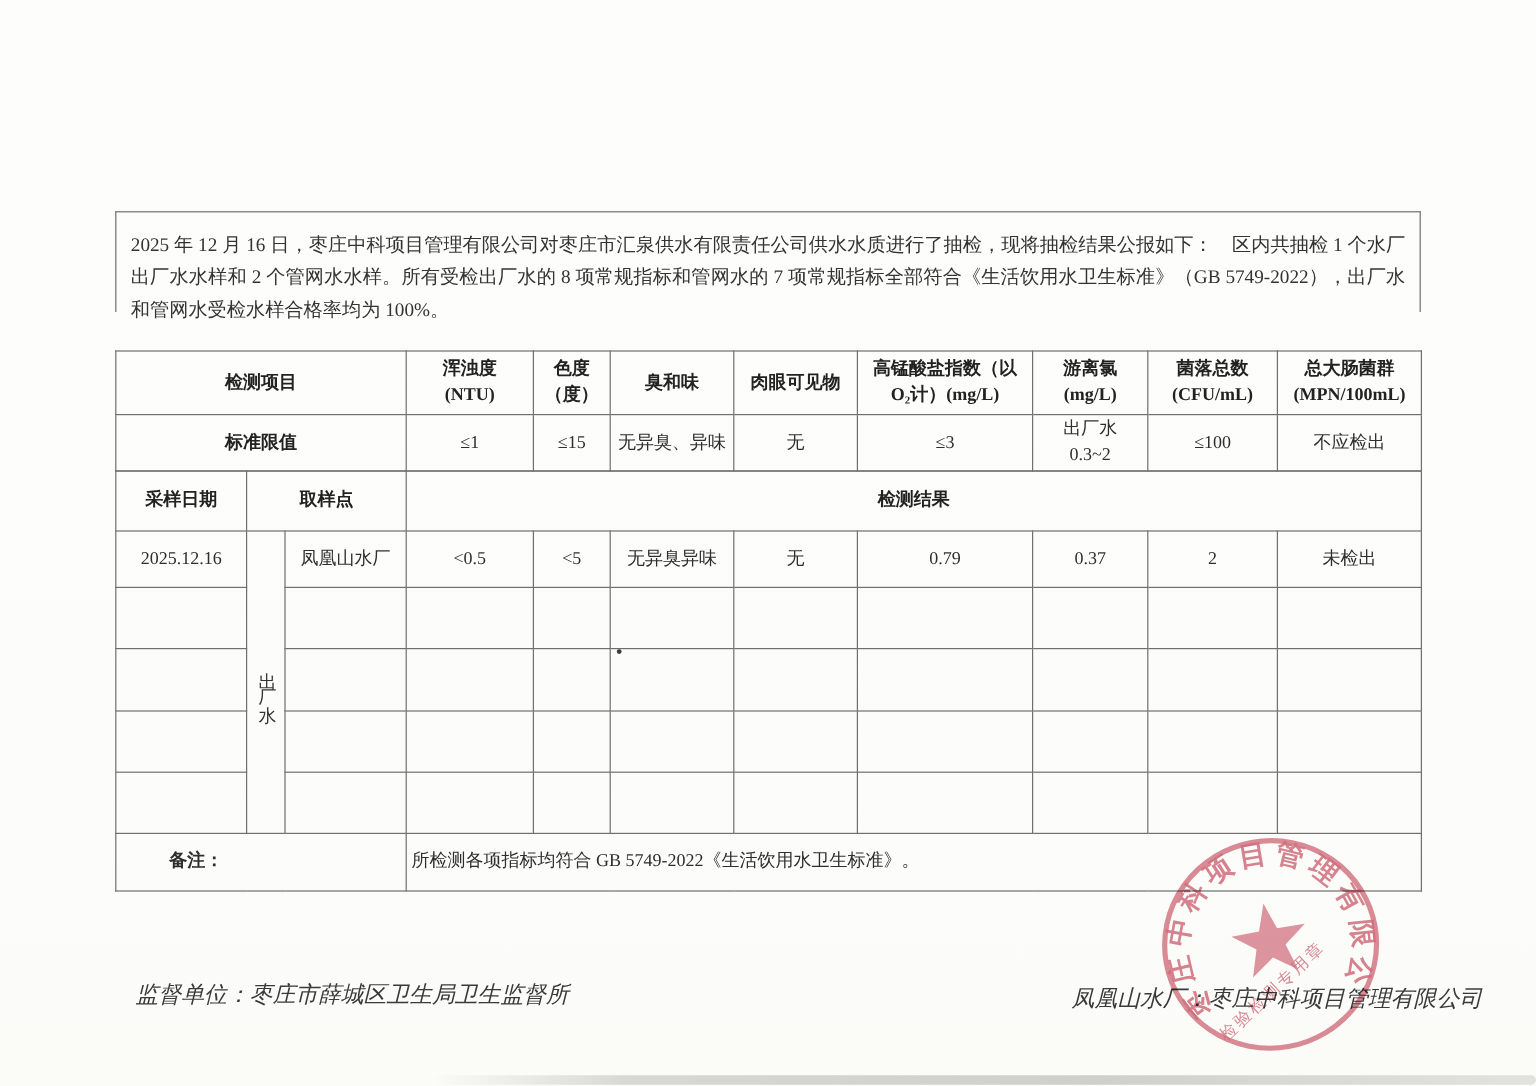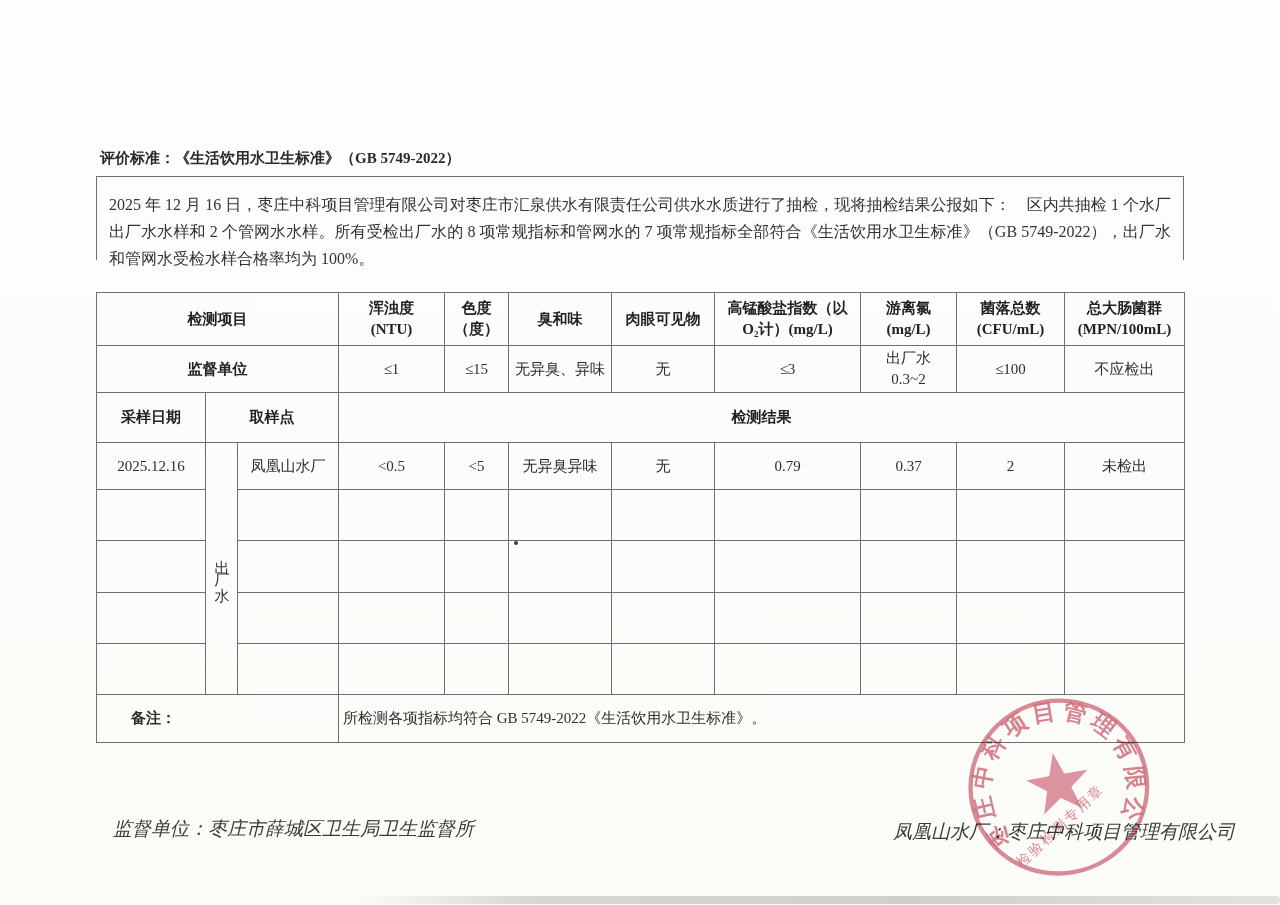--- a/index.html
+++ b/index.html
@@ -48,21 +48,21 @@
     white-space: pre-line;
     line-height: 21px;
     overflow: hidden;
   }
   .tbl td.hd { font-weight: bold; color: #222; }
   .tbl td.vert {
     font-weight: normal;
     writing-mode: vertical-lr; text-orientation: upright;
     letter-spacing: 14px; padding-top: 0; color: #333;
   }
-  .tbl td.note-label { text-align: left; padding-left: 34px; font-weight: bold; margin-top: 37px; }
+  .tbl td.note-label { text-align: left; padding-left: 44px; font-weight: bold; margin-top: 37px; }
   .tbl td.note-text { text-align: left; padding-left: 4px; font-weight: normal; }
   .footer-line { position: absolute; font-size: 19px; color: #3a3a3a; font-style: italic; }
   .footer-supervisor { top: 816px; left: 113px; }
   .footer-monitor { top: 819px; left: 893px; }
   .stamp {
     position: absolute; top: 692px; left: 960px;
     width: 198px; height: 192px;
     transform: rotate(-10deg);
     mix-blend-mode: multiply;
     opacity: 0.82;
@@ -78,21 +78,20 @@
     background: linear-gradient(90deg, rgba(190,190,186,0) 0%, rgba(185,185,180,0.55) 18%, rgba(178,178,173,0.6) 60%, rgba(195,195,190,0.45) 100%);
     border-radius: 4px;
   }
 </style>
 </head>
 <body>
 
 <div class="page">
 
 
-  <div class="standard-line">评价标准：《生活饮用水卫生标准》（GB 5749-2022）</div>
 
   <div class="intro-box">
     <p>2025 年 12 月 16 日，枣庄中科项目管理有限公司对枣庄市汇泉供水有限责任公司供水水质进行了抽检，现将抽检结果公报如下：　区内共抽检 1 个水厂出厂水水样和 2 个管网水水样。所有受检出厂水的 8 项常规指标和管网水的 7 项常规指标全部符合《生活饮用水卫生标准》（GB 5749-2022），出厂水和管网水受检水样合格率均为 100%。</p>
   </div>
 
   <table class="tbl upper">
     <colgroup>
       <col style="width:242px">
         <col style="width:106px">
         <col style="width:64px">
@@ -115,21 +114,21 @@
       <td class="hd">高锰酸盐指数（以
 O₂计）(mg/L)</td>
       <td class="hd">游离氯
 (mg/L)</td>
       <td class="hd">菌落总数
 (CFU/mL)</td>
       <td class="hd">总大肠菌群
 (MPN/100mL)</td>
     </tr>
     <tr style="height:47px">
-      <td class="hd">监督单位</td>
+      <td class="hd">标准限值</td>
       <td>≤1</td>
       <td>≤15</td>
       <td>无异臭、异味</td>
       <td>无</td>
       <td>≤3</td>
       <td>出厂水
 0.3~2</td>
       <td>≤100</td>
       <td>不应检出</td>
     </tr>

